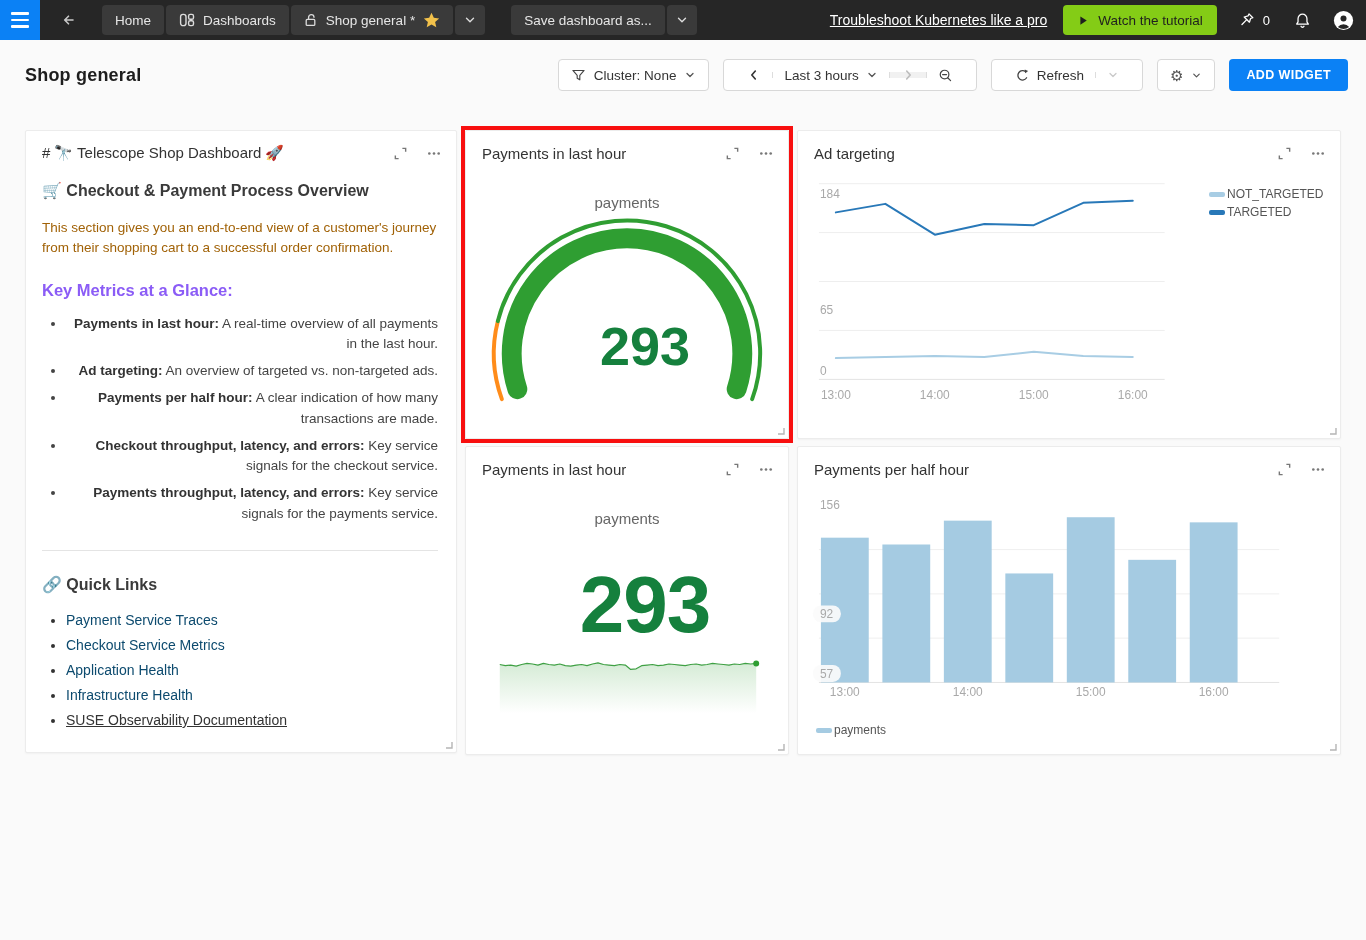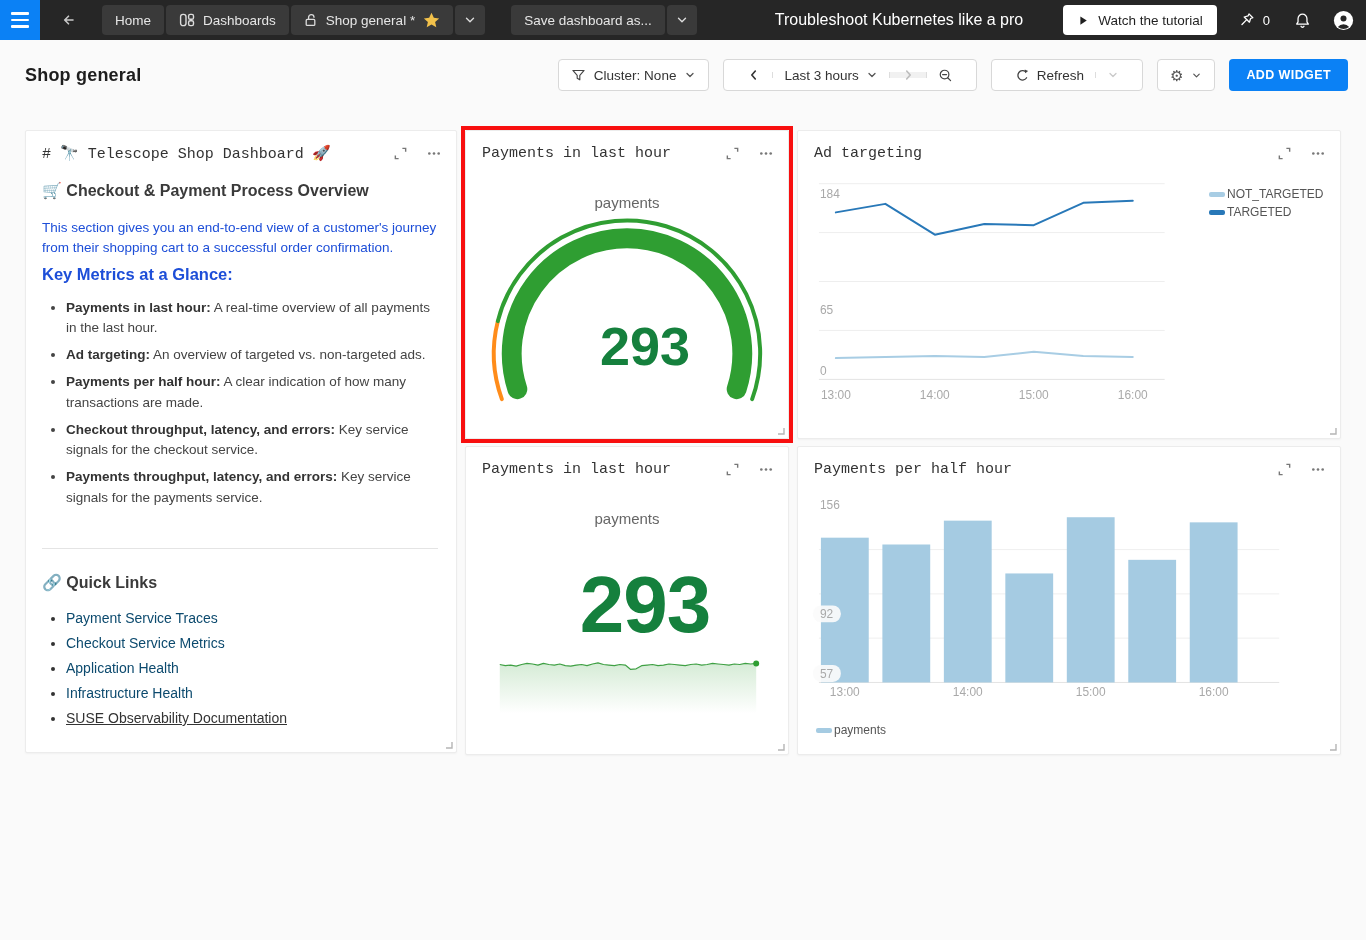--- a/index.html
+++ b/index.html
@@ -11,23 +11,23 @@
   .hamburger { width:40px; height:40px; background:#0b81f5; display:flex; flex-direction:column;
     justify-content:center; align-items:center; gap:4px; cursor:pointer; flex:0 0 40px; }
   .hamburger .bar { width:18px; height:2.5px; background:#fff; border-radius:1px; }
   .back-btn { margin-left:16px; width:24px; height:24px; display:flex; align-items:center; justify-content:center; cursor:pointer; }
   .seg-group { display:flex; gap:2px; margin-left:22px; }
   .seg-group.save { margin-left:26px; }
   .seg { background:#3a3a3a; color:#e6e6e6; font-size:13.5px; height:30px; border-radius:4px;
     display:flex; align-items:center; gap:8px; padding:0 13px; cursor:pointer; white-space:nowrap; }
   .seg.icon-only { padding:0 8px; }
   .tb-spacer { flex:1; }
-  .promo { color:#fff; font-size:16px; margin-right:16px; white-space:nowrap; }
-  .watch-btn { height:30px; background:#ffffff; color:#1f1f1f; border:none; border-radius:4px;
-    font-size:13.5px; font-family:inherit; display:flex; align-items:center; gap:9px; padding:0 14px; cursor:pointer;margin-left:24px; }
+  .promo { color:#fff; font-size:14px; margin-right:16px; white-space:nowrap;text-decoration:underline; }
+  .watch-btn { height:30px; background:#84cc16; color:#1f1f1f; border:none; border-radius:4px;
+    font-size:13.5px; font-family:inherit; display:flex; align-items:center; gap:9px; padding:0 14px; cursor:pointer; }
   .pin-wrap { display:flex; align-items:center; gap:7px; color:#fff; font-size:13px; margin-left:22px; cursor:pointer; }
   .bell-wrap { margin-left:24px; cursor:pointer; display:flex; }
   .avatar-wrap { margin:0 12px 0 22px; cursor:pointer; display:flex; }
 
   
   .page-header { height:70px; display:flex; align-items:center; padding:0 18px 0 25px; }
   .page-title { font-size:18px; font-weight:700; color:#1d1d1d; letter-spacing:.2px; }
   .controls { margin-left:auto; display:flex; align-items:center; gap:14px; }
   .ctl-btn, .ctl-group { height:32px; background:#fff; border:1px solid #d8d8d8; border-radius:4px;
     display:flex; align-items:center; font-size:13.5px; color:#333; }
@@ -38,40 +38,40 @@
   .ctl-seg.disabled { background:#f1f1f1; cursor:default; }
   .add-widget { height:32px; background:#0b81f5; color:#fff; border:none; border-radius:4px;
     font-family:inherit; font-size:12.5px; font-weight:700; letter-spacing:.4px; padding:0 17px; cursor:pointer; }
 
   
   .content { position:relative; width:1366px; height:830px; }
   .card { position:absolute; background:#fff; border:1px solid #ececec; border-radius:2px;
     box-shadow:0 1px 2px rgba(0,0,0,.04); }
   .card-head { position:absolute; top:0; left:0; right:0; height:44px; display:flex; align-items:center;
     padding:0 14px 0 16px; z-index:2; }
-  .card-title { font-size:15px; color:#333;font-family:Liberation Mono, monospace; }
+  .card-title { font-size:15px; color:#333; }
   .head-icons { margin-left:auto; display:flex; align-items:center; gap:18px; }
   .head-icons svg { cursor:pointer; display:block; }
   .rs-handle { position:absolute; right:3px; bottom:3px; }
 
   .highlight-box { position:absolute; left:461px; top:16px; width:332px; height:317px;
     border:4px solid #f80f0f; z-index:6; pointer-events:none; }
 
   #card-markdown { left:25px; top:20px; width:432px; height:623px; }
   #card-gauge    { left:465px; top:20px; width:324px; height:309px; }
   #card-ad       { left:797px; top:20px; width:544px; height:309px; }
   #card-pay2     { left:465px; top:336px; width:324px; height:309px; }
   #card-bars     { left:797px; top:336px; width:544px; height:309px; }
 
   
   .md-body { padding:50px 18px 16px 16px; }
   .md-h2 { font-size:16px; font-weight:700; color:#3a3a3a; margin-bottom:18px; }
-  .md-p  { font-size:13.5px; color:#1d4ed8; line-height:1.5; margin-bottom:6px; }
-  .md-h3 { font-size:16.5px; font-weight:700; color:#1d4ed8; margin-bottom:14px; }
-  .md-ul { padding-left:24px; margin-bottom:40px; }
+  .md-p  { font-size:13.5px; color:#a16207; line-height:1.5; margin-bottom:22px; }
+  .md-h3 { font-size:16.5px; font-weight:700; color:#8b5cf6; margin-bottom:14px; }
+  .md-ul { padding-left:24px; margin-bottom:26px;text-align:right; }
   .md-ul li { font-size:13.5px; color:#444; line-height:1.5; margin-bottom:7px; }
   .md-ul li .b { font-weight:700; color:#333; }
   .md-hr { border:none; border-top:1px solid #e4e4e4; margin:4px 0 24px; }
   .links-ul { padding-left:24px; }
   .links-ul li { font-size:14px; margin-bottom:9px; }
   .links-ul a { color:#0c4a6e; text-decoration:none; cursor:pointer; }
   .links-ul .plain-link { color:#333; text-decoration:underline; cursor:pointer; }
 
   
   .g-label { position:absolute; top:63px; left:0; width:100%; text-align:center;

